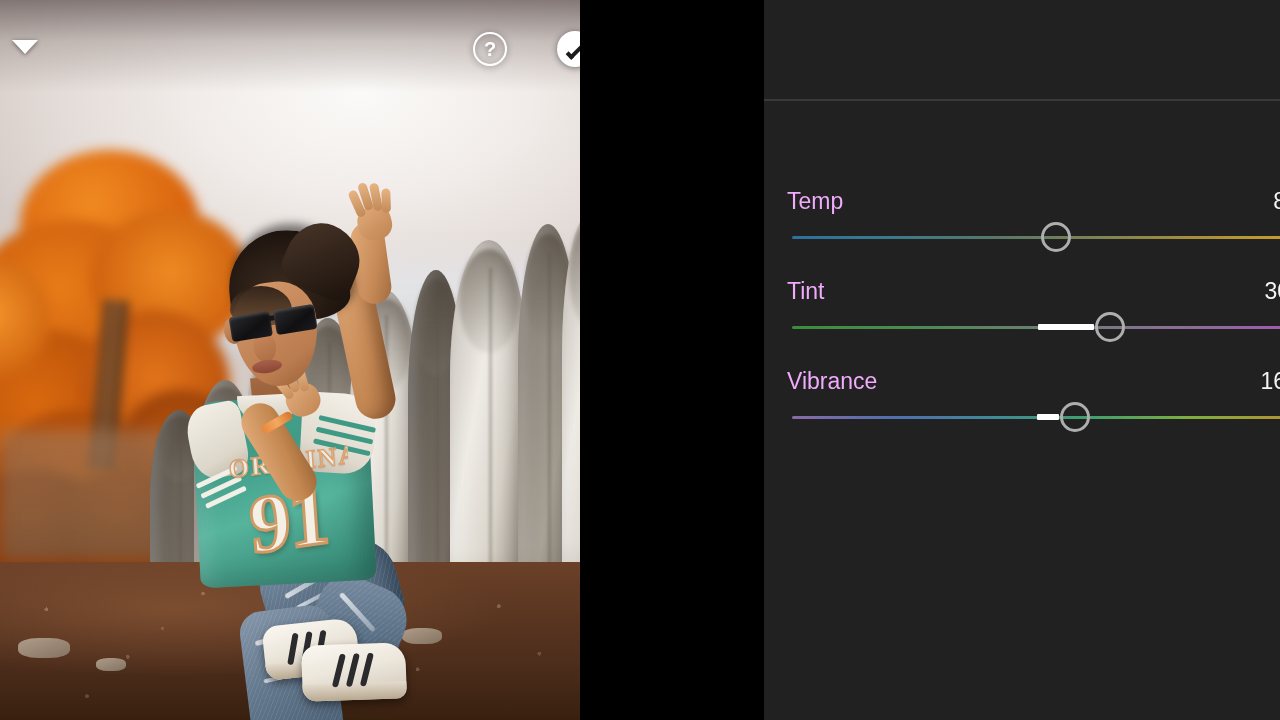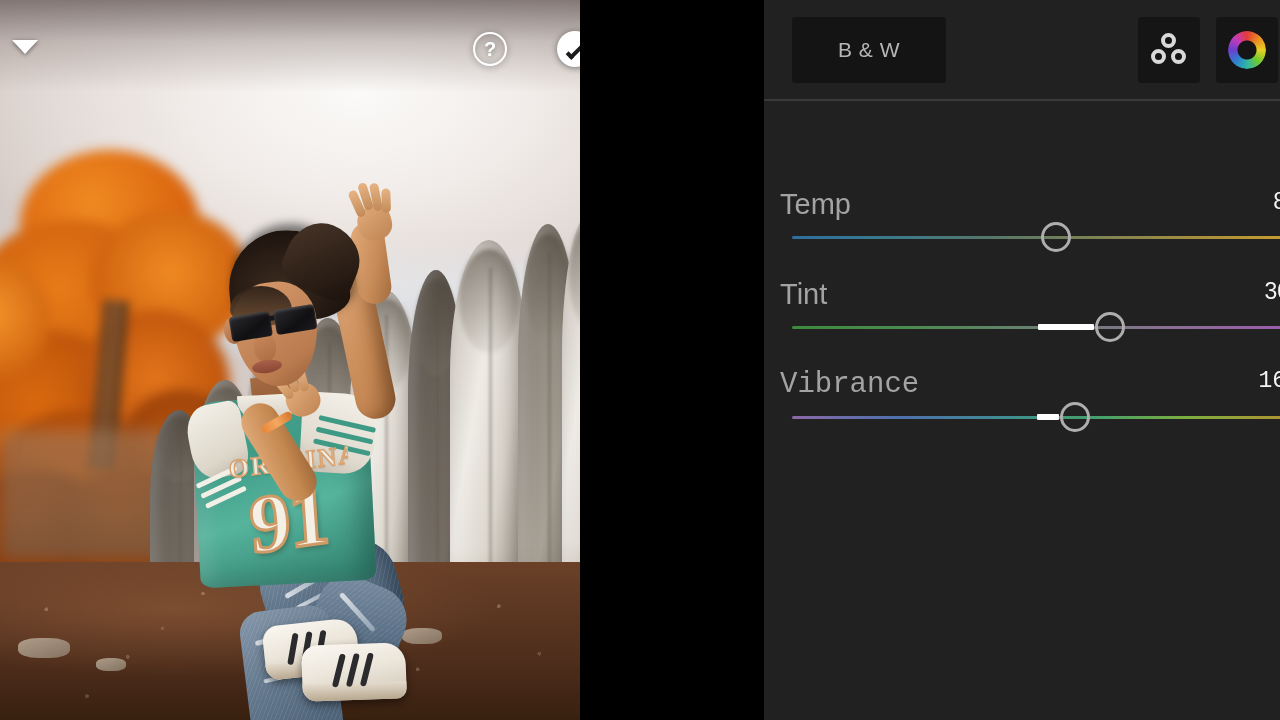--- a/index.html
+++ b/index.html
@@ -465,21 +465,21 @@
     transform-origin:50% 50%;
   }
   .eyedrop .bulb {
     position:absolute; left:22px; top:0px; width:17px; height:15px;
     background:linear-gradient(135deg,#e2e2e2,#a9a9a9);
     border-radius:5px; transform:rotate(-45deg);
   }
 
   
   .slider { position:absolute; left:0; width:100%; }
-  .sl-label { position:absolute; left:16px; top:0; color:#a3a3a3; font-size:29px; }
+  .sl-label { position:absolute; left:23px; top:0; color:#f0abfc; font-size:23px; }
   .sl-value { position:absolute; right:0px; top:0; color:#f4f4f4; font-size:23px; text-align:left; }
   .sl-track {
     position:absolute; left:28px; top:48px; width:520px; height:3px; border-radius:2px;
   }
   .sl-fill {
     position:absolute; top:46px; height:6px; background:#ffffff; border-radius:1px;
   }
   .sl-thumb {
     position:absolute; top:34px; width:30px; height:30px; border-radius:50%;
     border:3.4px solid #aeaeae; background:transparent;
@@ -677,54 +677,39 @@
         <div class="tick"></div>
       </div>
 
     </div>
   </div>
 
   <div class="black-gap"></div>
 
   <div class="panel">
 
-    <div class="panel-top">
-      <div class="bw-button">B &amp; W</div>
-
-      <div class="tool-btn mix-pos">
-        <div class="mix-icon">
-          <span class="ring r1"></span>
-            <span class="ring r2"></span>
-            <span class="ring r3"></span>
-        </div>
-      </div>
-
-      <div class="tool-btn wheel-pos">
-        <div class="wheel-icon"></div>
-      </div>
-    </div>
     <div class="panel-divider"></div>
 
 
     <div class="slider" style="top:188px; height:72px;">
       <div class="sl-label">Temp</div>
       <div class="sl-value" style="right:-6px;">8</div>
       <div class="sl-track track-temp" style="width:524px;"></div>
       <div class="sl-thumb" style="left:277px;"></div>
     </div>
 
     <div class="slider" style="top:278px; height:72px;">
       <div class="sl-label">Tint</div>
       <div class="sl-value" style="right:-10px;">30</div>
       <div class="sl-track track-tint" style="width:524px;"></div>
       <div class="sl-fill" style="left:274px; width:56px;"></div>
       <div class="sl-thumb" style="left:331px;"></div>
     </div>
 
-    <div class="slider" style="top:368px; height:72px;font-family:Liberation Mono, monospace;">
+    <div class="slider" style="top:368px; height:72px;">
       <div class="sl-label">Vibrance</div>
       <div class="sl-value" style="right:-6px;">16</div>
       <div class="sl-track track-vib" style="width:524px;"></div>
       <div class="sl-fill" style="left:273px; width:22px;"></div>
       <div class="sl-thumb" style="left:296px;"></div>
     </div>
 
 
   </div>
 </div>

